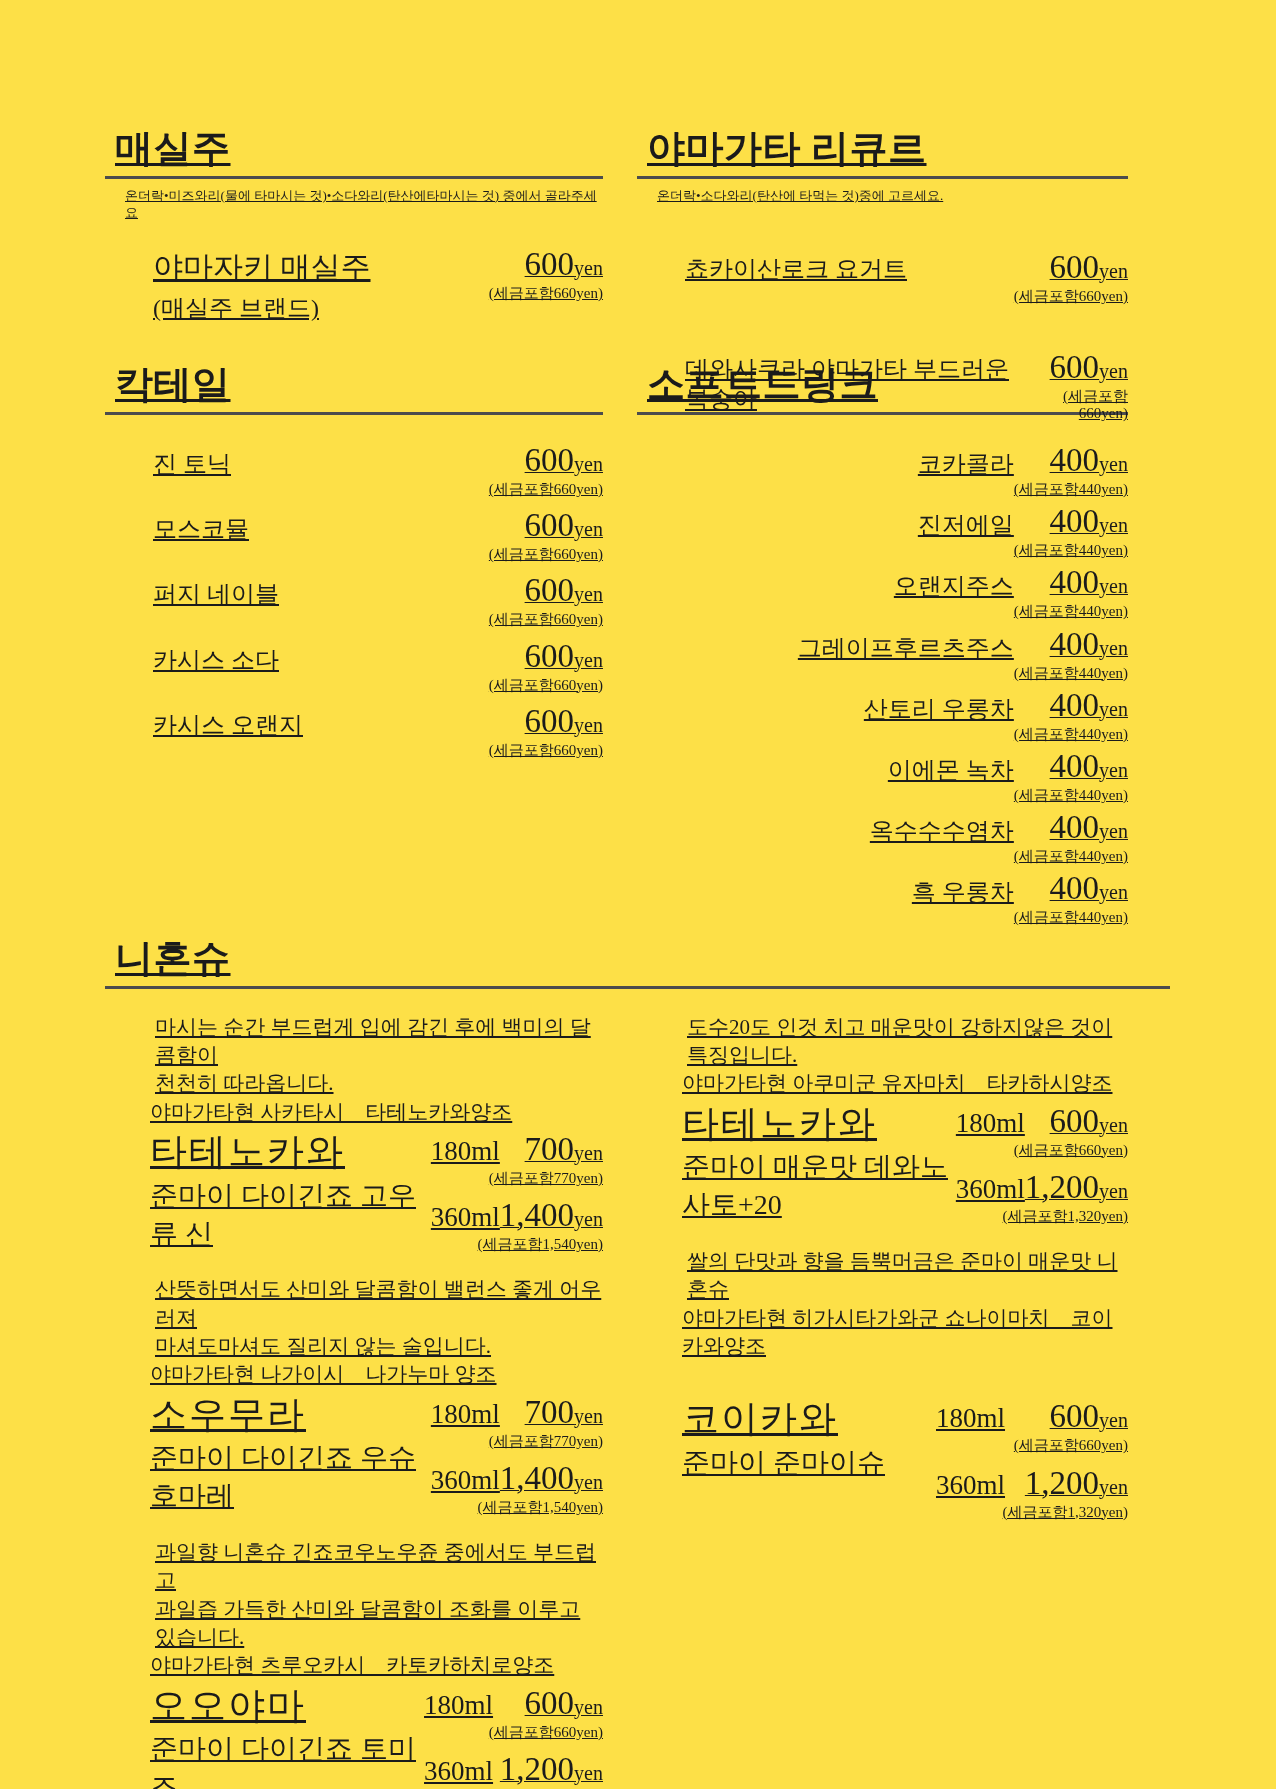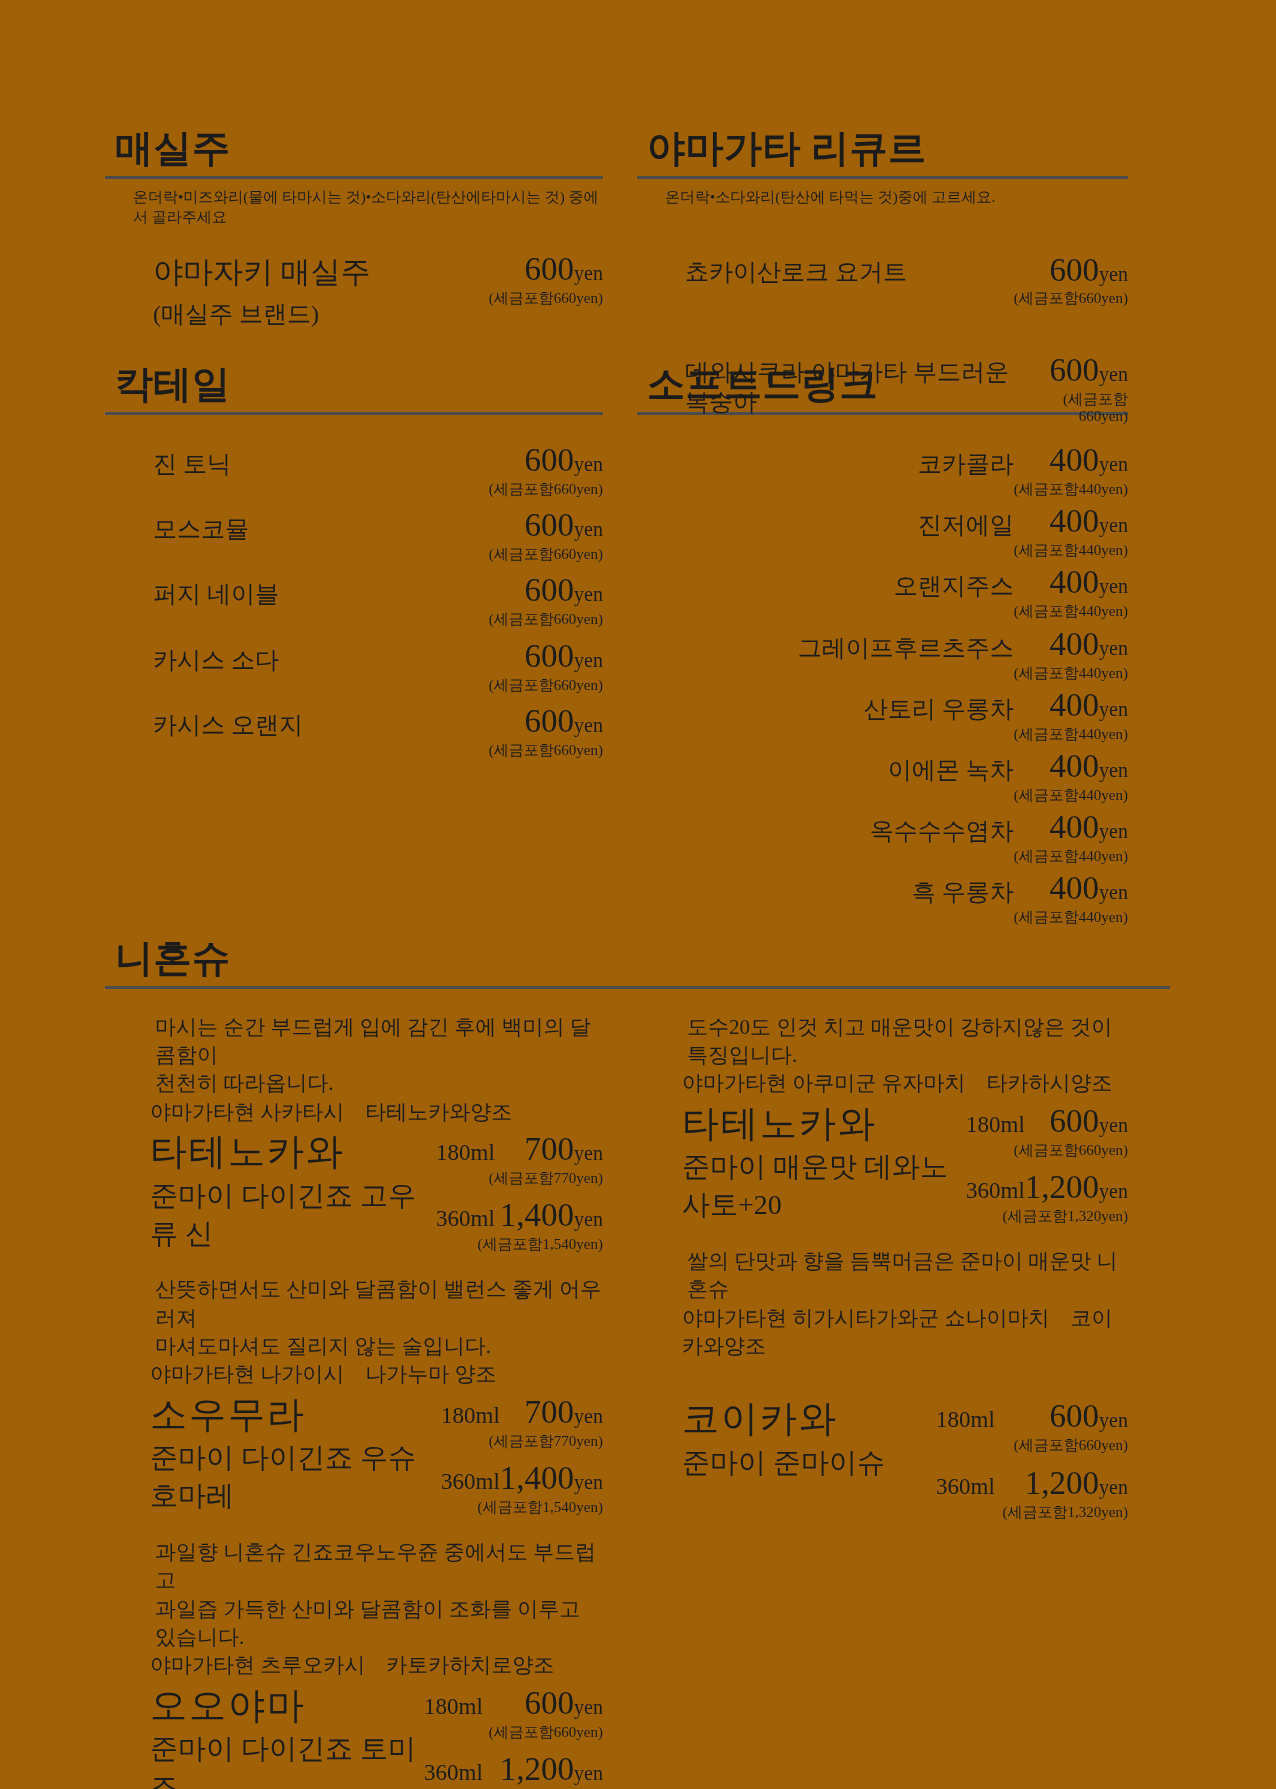--- a/index.html
+++ b/index.html
@@ -1,33 +1,33 @@
 <!DOCTYPE html>
 <html><head>
 <meta charset="utf-8">
 <style>
   html,body{margin:0;padding:0;}
   body{
     width:1276px;height:1789px;background:#ffffff;color:#1b1b1b;
     font-family:"Liberation Serif","DejaVu Serif",serif;
     overflow:hidden;
   }
-  .page{position:relative;width:1276px;height:1789px;background:#a16207;}
+  .page{position:relative;width:1276px;height:1789px;background:#fde047;text-decoration:underline;}
 
   
   .top-grid{
     display:grid;grid-template-columns:498px 491px;column-gap:34px;
     padding:128px 0 0 105px;
   }
   .section-title{
     font-size:38px;font-weight:700;line-height:1.08;margin:0 0 0 10px;
     letter-spacing:.5px;
   }
   .rule{height:3px;background:#4c4c4c;margin-top:7px;}
-  .section-note{font-size:15px;line-height:1.3;margin:9px 0 0 28px;}
+  .section-note{font-size:13px;line-height:1.3;margin:9px 0 0 20px;}
   .upper-zone{height:176px;box-sizing:border-box;}
   .items{padding-left:48px;margin-top:27px;}
   .upper-zone .items{margin-top:24px;}
 
   .menu-row{display:flex;justify-content:space-between;align-items:flex-start;}
   .mi-name{font-size:24px;line-height:1.25;padding-top:7px;}
   .mi-sub{font-size:24px;margin-top:7px;}
   .mi-right{text-align:right;}
   .mi-price{line-height:1.15;white-space:nowrap;}
   .mi-price .num{font-size:33px;}
@@ -49,21 +49,21 @@
   }
   .sake-col{padding-left:45px;}
   .sake-block{margin-bottom:12px;}
   .sk-desc{font-size:21px;line-height:1.35;white-space:pre-line;margin-left:5px;}
   .sk-origin{font-size:21px;line-height:1.35;}
   .sk-main{display:flex;margin-top:5px;}
   .sk-name{font-size:37px;line-height:1.15;letter-spacing:2px;}
   .sk-sub{font-size:28px;margin-top:3px;}
   .sk-prices{margin-left:auto;width:192px;}
   .sk-price-row{display:flex;justify-content:space-between;align-items:baseline;line-height:1.15;white-space:nowrap;}
-  .sk-size{font-size:23px;}
+  .sk-size{font-size:27px;}
   .sk-price .num{font-size:33px;}
   .sk-price .unit{font-size:20px;}
   .sk-tax{font-size:15px;line-height:1.15;text-align:right;margin:1px 0 10px;}
   [data-name="sake-column-right"] .sake-block:nth-of-type(2) .sk-main{margin-top:38px;}
 </style>
 </head>
 <body>
 
 <div class="page" data-name="drink-menu-page">
 

